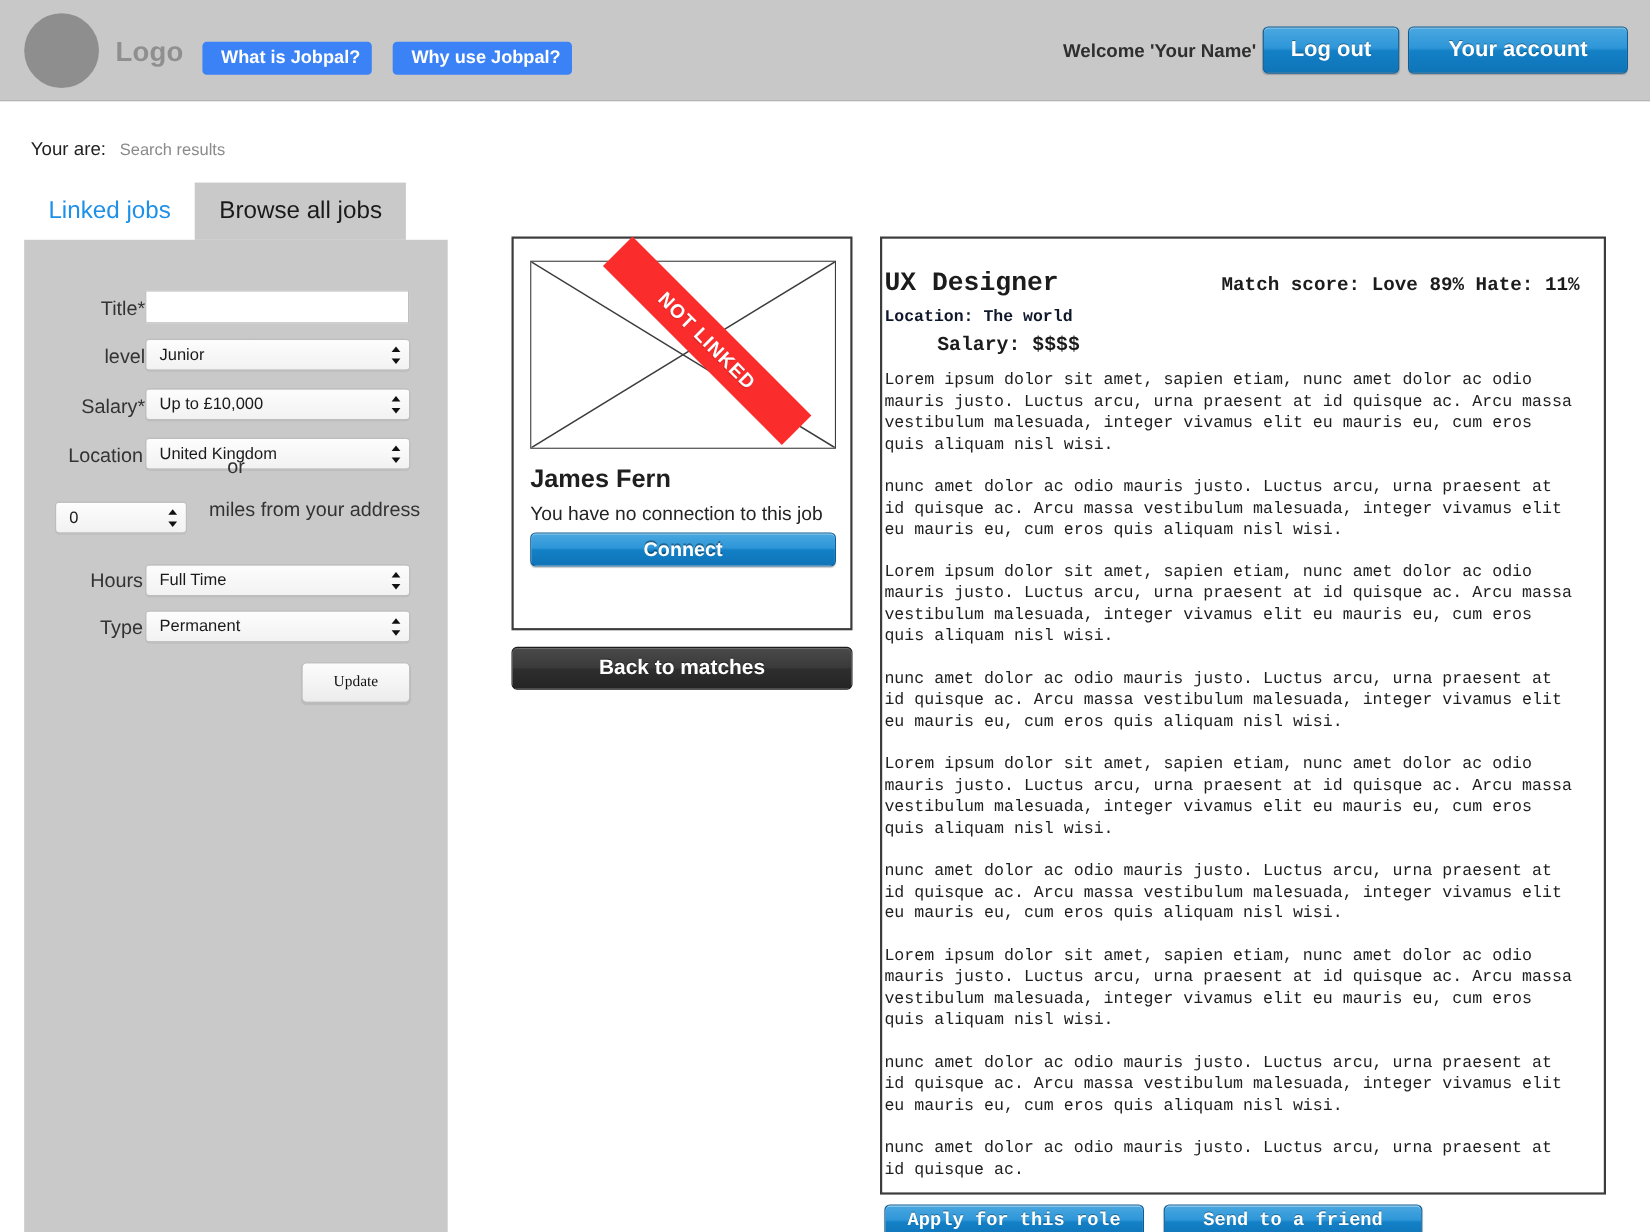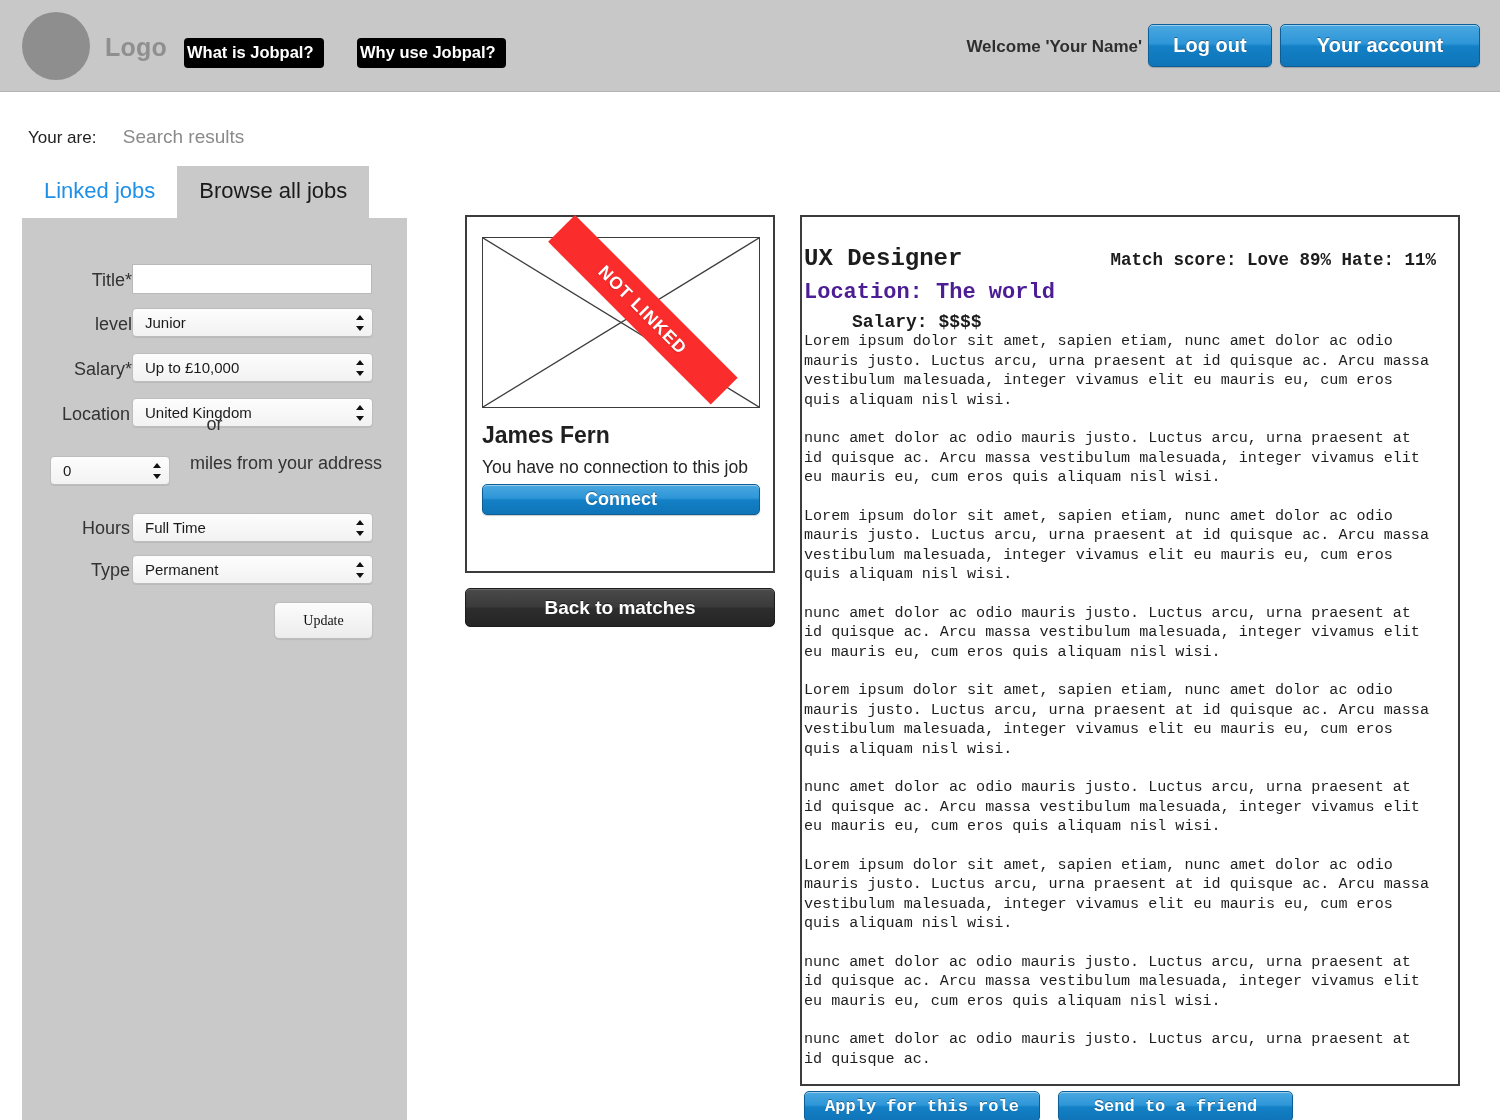--- a/index.html
+++ b/index.html
@@ -23,23 +23,23 @@
     width: 68px; height: 68px; border-radius: 50%;
     background: #8e8e8e;
   }
   .logo-text {
     position: absolute; left: 105px; top: 33px;
     font-size: 25px; font-weight: bold; color: #8f8f8f;
     letter-spacing: .2px;
   }
   .nav-pill {
     position: absolute; top: 38px;
-    background: #000000; color: #ffffff;
+    background: #3b82f6; color: #ffffff;
     font-size: 16.5px; font-weight: bold;
-    padding: 5px 10px 6px 3px;
+    padding: 5px 10px 6px 17px;
     border-radius: 4px;
     white-space: nowrap;
   }
   .nav-pill.p1 { left: 184px; }
   .nav-pill.p2 { left: 357px; }
   .welcome {
     position: absolute; right: 358px; top: 37px;
     font-size: 17px; font-weight: bold; color: #2f2f2f;
     white-space: nowrap;
   }
@@ -59,21 +59,21 @@
     width: 124px; height: 43px; font-size: 20px;
   }
   .hdr-account {
     position: absolute; right: 20px; top: 24px;
     width: 200px; height: 43px; font-size: 20px;
   }
 
   
   .crumb-wrap { position: absolute; left: 28px; top: 126px; }
   .crumb-label { font-size: 17px; color: #222; }
-  .crumb-value { font-size: 19px; color: #8a8a8a; margin-left: 22px; }
+  .crumb-value { font-size: 15px; color: #8a8a8a; margin-left: 8px; }
 
   
   .tabs { position: absolute; left: 22px; top: 166px; }
   .tab {
     display: inline-block; vertical-align: bottom;
     font-size: 22px; padding: 12px 22px 14px 22px;
     cursor: pointer;
   }
   .tab.inactive { color: #1e90e8; background: transparent; }
   .tab.active { color: #1a1a1a; background: #c9c9c9; }
@@ -203,23 +203,23 @@
     width: 660px; height: 871px;
     background: #fff;
     border: 2px solid #3c3c3c;
   }
   .detail-inner { padding: 28px 22px 0 2px; font-family: Liberation Mono, monospace; }
   .d-titlerow {
     display: flex; align-items: baseline; justify-content: space-between;
   }
   .d-title { font-size: 24px; font-weight: bold; color: #1c1c1c; }
   .d-score { font-size: 17.5px; font-weight: bold; color: #1c1c1c; white-space: nowrap; }
-  .d-meta { font-size: 22px; font-weight: bold; color: #4c1d95; margin-top: 8px; }
+  .d-meta { font-size: 15px; font-weight: bold; color: #0f172a; margin-top: 8px; }
   .d-meta2 { font-size: 18px; font-weight: bold; color: #1c1c1c; margin-top: 7px; margin-left: 48px; }
-  .d-body { }
+  .d-body { margin-top: 12px; }
   .d-body p {
     margin: 0 0 19px 0;
     font-size: 15.1px; line-height: 19.5px; color: #1e1e1e;
   }
   .d-actions { margin-top: 22px; display: flex; gap: 18px; }
   .btn-apply { width: 236px; height: 31px; font-size: 17px; }
   .btn-friend { width: 235px; height: 31px; font-size: 17px; }
 </style>
 </head>
 <body>

